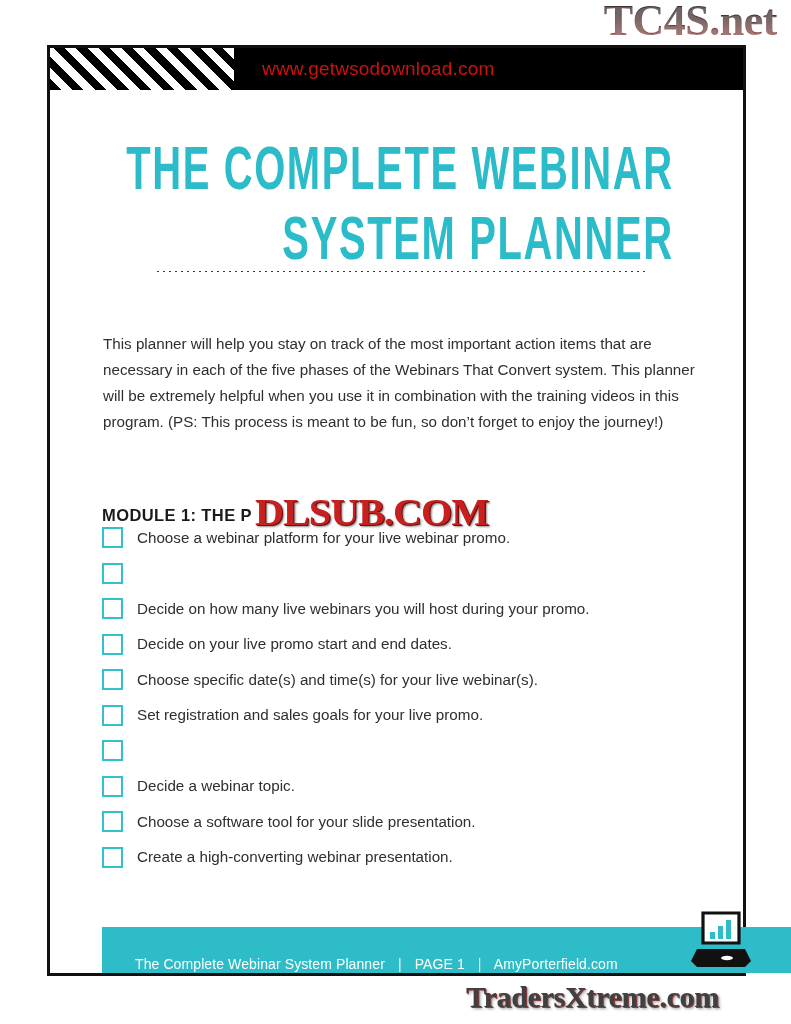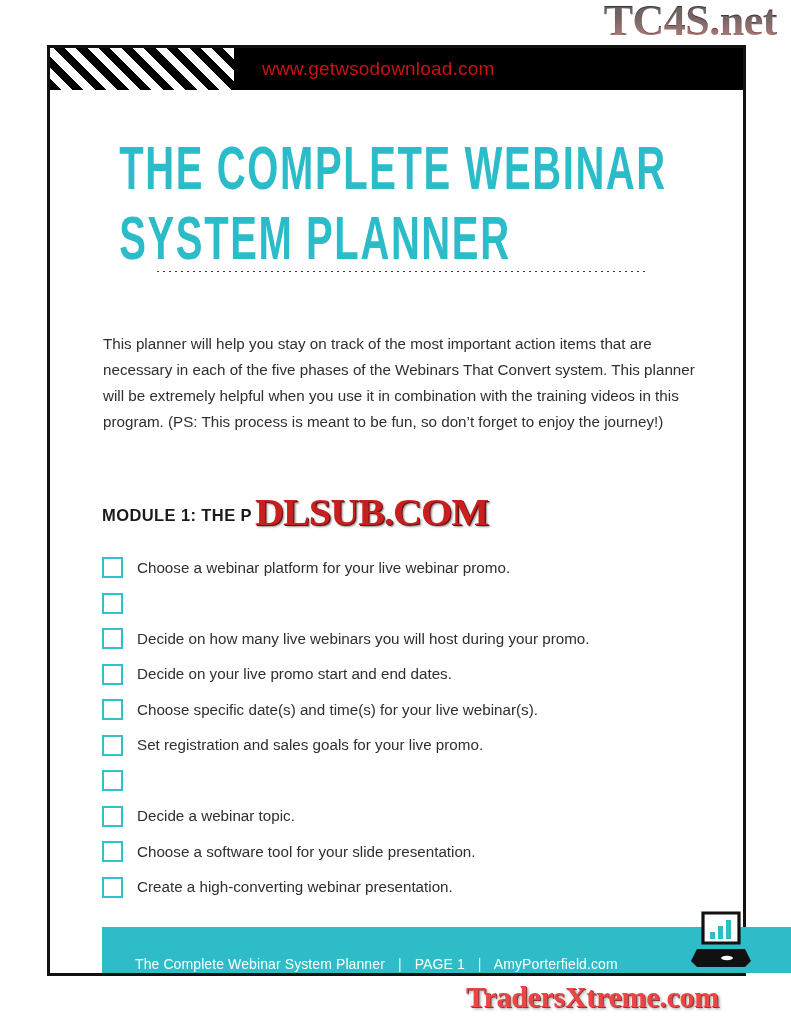--- a/index.html
+++ b/index.html
@@ -85,21 +85,21 @@
     letter-spacing: 0.2px;
     white-space: nowrap;
   }
 
   
   .title-wrap {
     position: absolute;
     left: 0;
     top: 78px;
     width: 100%;
-    text-align: left;
+    text-align: right;
   }
 
   .title-line {
     font-family: "Liberation Sans Narrow", "Liberation Sans", sans-serif;
     font-weight: bold;
     color: #2cbcc9;
     font-size: 50px;
     line-height: 70px;
     letter-spacing: 2px;
     transform: scaleX(0.80) scaleY(1.22);
@@ -161,21 +161,21 @@
       1px 1px 0 #6e0d0d,
       2px 2px 2px rgba(0,0,0,0.45);
     z-index: 30;
     white-space: nowrap;
   }
 
   
   .checklist {
     position: absolute;
     left: 52px;
-    top: 502px;
+    top: 472px;
     width: 620px;
   }
 
   .check-row {
     display: flex;
     align-items: center;
     height: 35.5px;
   }
 
   .checkbox {
@@ -238,21 +238,21 @@
   
   .wm-traders {
     position: absolute;
     left: 466px;
     top: 980px;
     font-family: "Liberation Serif", serif;
     font-weight: bold;
     font-size: 30px;
     line-height: 34px;
     letter-spacing: -0.3px;
-    color: #ef4444;
+    color: #404040;
     -webkit-text-stroke: 1.3px #ffffff;
     paint-order: stroke fill;
     text-shadow:
       1px 1px 0 #8c3a3a,
       2px 2px 3px rgba(0,0,0,0.4);
     z-index: 40;
     white-space: nowrap;
   }
 </style>
 </head>

